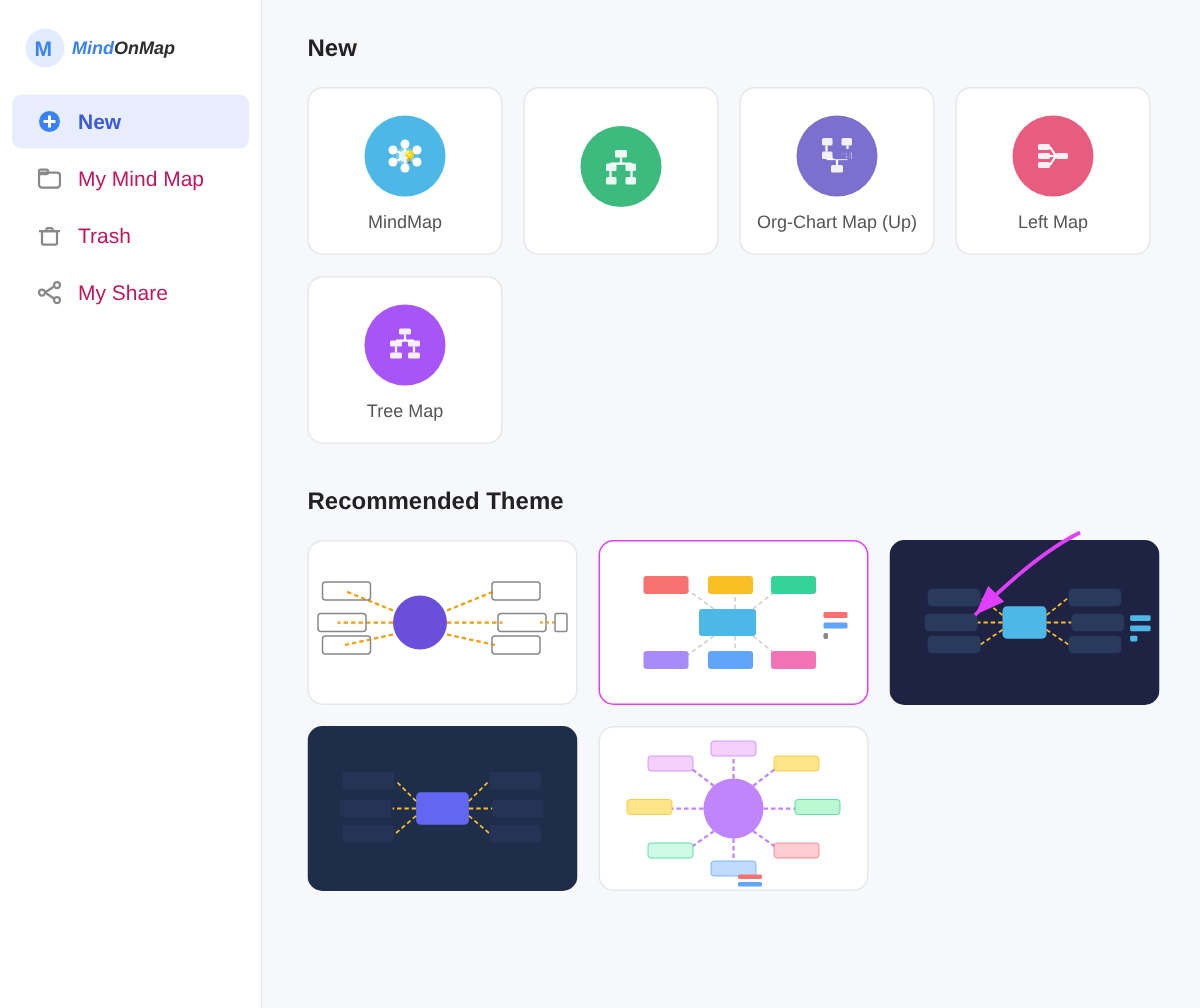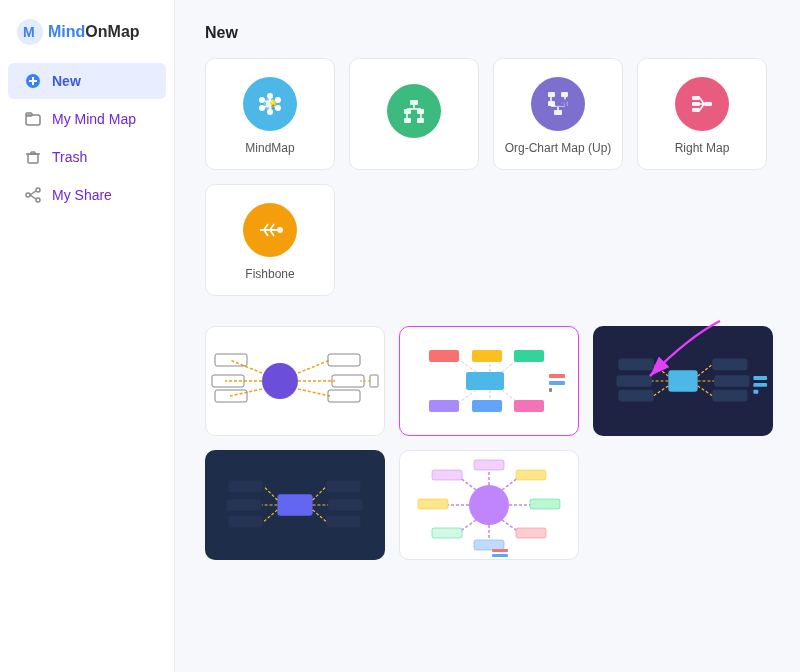--- a/index.html
+++ b/index.html
@@ -19,32 +19,33 @@
       display: flex;
       align-items: center;
       padding: 6px 16px 16px 16px;
     }
     .logo-icon {
       width: 28px;
       height: 28px;
       margin-right: 4px;
     }
     .logo-text {
-      font-size: 16px;
+      font-size: 12px;
       font-weight: 700;
       color: #2d2d2d;
+      font-style: italic;
     }
     .logo-text span { color: #3b82f6; }
     .sidebar-item {
       display: flex;
       align-items: center;
       padding: 9px 16px;
       cursor: pointer;
       font-size: 14px;
-      color: #6d28d9;
+      color: #be185d;
       border-radius: 6px;
       margin: 1px 8px;
       gap: 10px;
     }
     .sidebar-item.active {
       background: #e8eeff;
       color: #3b5bdb;
       font-weight: 600;
     }
     .sidebar-icon {
@@ -271,40 +272,44 @@
         <svg width="28" height="28" viewBox="0 0 28 28">
           <rect x="16" y="12" width="8" height="4" rx="1" fill="white" opacity="0.9"></rect>
           <rect x="4" y="6" width="8" height="4" rx="1" fill="white" opacity="0.9"></rect>
           <rect x="4" y="12" width="8" height="4" rx="1" fill="white" opacity="0.9"></rect>
           <rect x="4" y="18" width="8" height="4" rx="1" fill="white" opacity="0.9"></rect>
           <line x1="12" y1="8" x2="16" y2="14" stroke="white" stroke-width="1.5"></line>
           <line x1="12" y1="14" x2="16" y2="14" stroke="white" stroke-width="1.5"></line>
           <line x1="12" y1="20" x2="16" y2="14" stroke="white" stroke-width="1.5"></line>
         </svg>
       </div>
-      <span class="map-card-label">Right Map</span>
-    </div>
-
+      <span class="map-card-label">Left Map</span>
+    </div>
 
 
     <div class="map-card">
-      <div class="map-icon-circle" style="background:#f59e0b;">
+      <div class="map-icon-circle" style="background:#a855f7;">
         <svg width="28" height="28" viewBox="0 0 28 28">
-          <line x1="4" y1="14" x2="24" y2="14" stroke="white" stroke-width="2"></line>
-          <line x1="8" y1="14" x2="12" y2="8" stroke="white" stroke-width="1.5"></line>
-          <line x1="14" y1="14" x2="18" y2="8" stroke="white" stroke-width="1.5"></line>
-          <line x1="8" y1="14" x2="12" y2="20" stroke="white" stroke-width="1.5"></line>
-          <line x1="14" y1="14" x2="18" y2="20" stroke="white" stroke-width="1.5"></line>
-          <circle cx="24" cy="14" r="3" fill="white" opacity="0.9"></circle>
-        </svg>
-      </div>
-      <span class="map-card-label">Fishbone</span>
-    </div>
-  </div>
-
+          <rect x="10" y="3" width="8" height="4" rx="1" fill="white" opacity="0.9"></rect>
+          <rect x="4" y="11" width="8" height="4" rx="1" fill="white" opacity="0.9"></rect>
+          <rect x="16" y="11" width="8" height="4" rx="1" fill="white" opacity="0.9"></rect>
+          <rect x="4" y="19" width="8" height="4" rx="1" fill="white" opacity="0.9"></rect>
+          <rect x="16" y="19" width="8" height="4" rx="1" fill="white" opacity="0.9"></rect>
+          <line x1="14" y1="7" x2="14" y2="11" stroke="white" stroke-width="1.5"></line>
+          <line x1="8" y1="11" x2="20" y2="11" stroke="white" stroke-width="1.5"></line>
+          <line x1="8" y1="15" x2="8" y2="19" stroke="white" stroke-width="1.5"></line>
+          <line x1="20" y1="15" x2="20" y2="19" stroke="white" stroke-width="1.5"></line>
+        </svg>
+      </div>
+      <span class="map-card-label">Tree Map</span>
+    </div>
+
+  </div>
+
+  <div class="section-title">Recommended Theme</div>
 
   <div style="position: relative;">
 
     <svg style="position:absolute; top:-10px; right:30px; width:120px; height:90px; pointer-events:none; z-index:10; overflow:visible;">
       <defs>
         <marker id="arrowhead2" markerWidth="8" markerHeight="6" refX="8" refY="3" orient="auto">
           <polygon points="0 0, 8 3, 0 6" fill="#e040fb"></polygon>
         </marker>
       </defs>
       <path d="M 100 5 Q 70 20 30 60" stroke="#e040fb" stroke-width="2.5" fill="none" marker-end="url(#arrowhead2)"></path>

